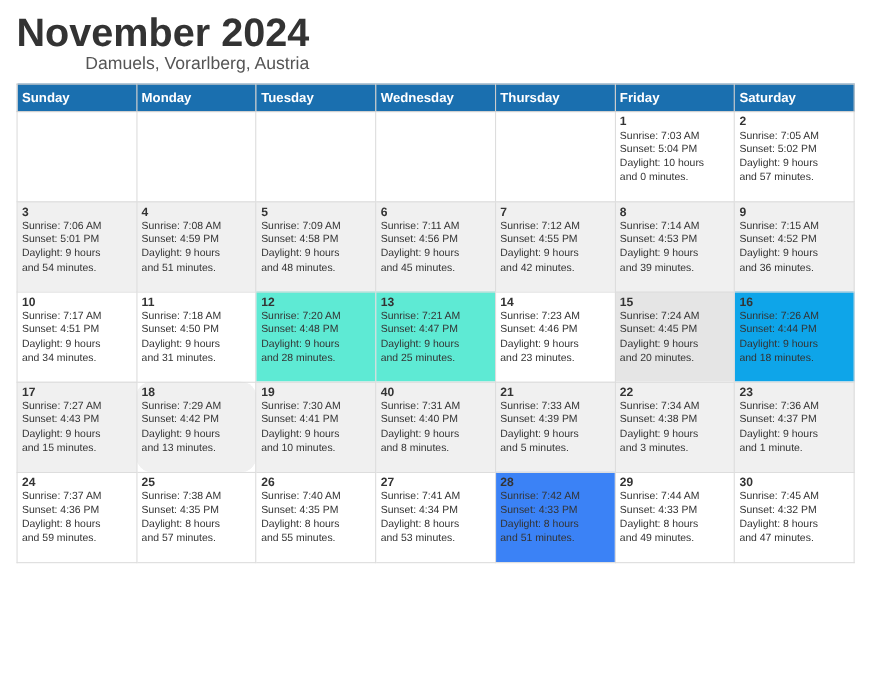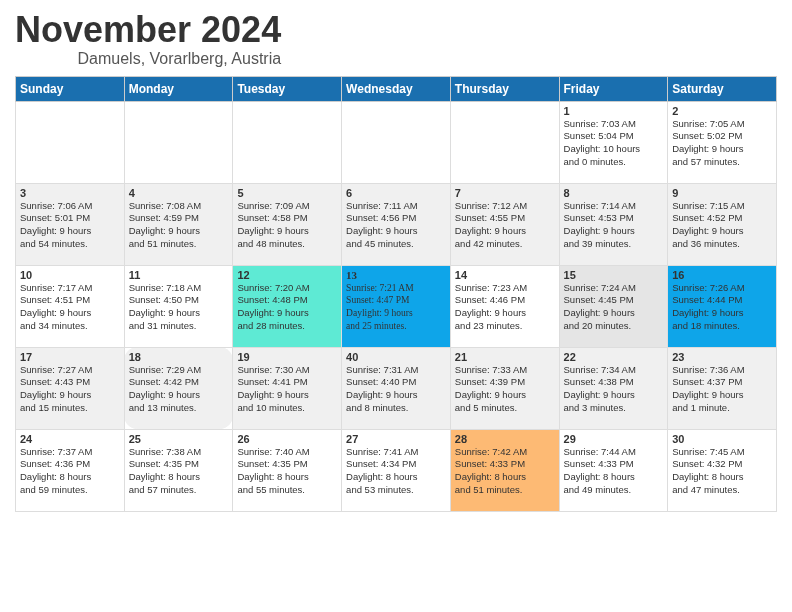--- a/index.html
+++ b/index.html
@@ -182,21 +182,21 @@
             <div class="day-info">Sunrise: 7:17 AM<br>Sunset: 4:51 PM<br>Daylight: 9 hours<br>and 34 minutes.</div>
           </td>
           <td style="background: rgb(255, 255, 255);">
             <span class="day-number">11</span>
             <div class="day-info">Sunrise: 7:18 AM<br>Sunset: 4:50 PM<br>Daylight: 9 hours<br>and 31 minutes.</div>
           </td>
           <td style="background: #5eead4;">
             <span class="day-number">12</span>
             <div class="day-info">Sunrise: 7:20 AM<br>Sunset: 4:48 PM<br>Daylight: 9 hours<br>and 28 minutes.</div>
           </td>
-          <td style="background: #0ea5e9; font-family: Liberation Serif, serif;">
+          <td style="background: #5eead4;">
             <span class="day-number">13</span>
             <div class="day-info">Sunrise: 7:21 AM<br>Sunset: 4:47 PM<br>Daylight: 9 hours<br>and 25 minutes.</div>
           </td>
           <td style="background: rgb(255, 255, 255);">
             <span class="day-number">14</span>
             <div class="day-info">Sunrise: 7:23 AM<br>Sunset: 4:46 PM<br>Daylight: 9 hours<br>and 23 minutes.</div>
           </td>
           <td style="background: #e5e5e5;">
             <span class="day-number">15</span>
             <div class="day-info">Sunrise: 7:24 AM<br>Sunset: 4:45 PM<br>Daylight: 9 hours<br>and 20 minutes.</div>
@@ -246,21 +246,21 @@
             <div class="day-info">Sunrise: 7:38 AM<br>Sunset: 4:35 PM<br>Daylight: 8 hours<br>and 57 minutes.</div>
           </td>
           <td style="background: rgb(255, 255, 255);">
             <span class="day-number">26</span>
             <div class="day-info">Sunrise: 7:40 AM<br>Sunset: 4:35 PM<br>Daylight: 8 hours<br>and 55 minutes.</div>
           </td>
           <td style="background: rgb(255, 255, 255);">
             <span class="day-number">27</span>
             <div class="day-info">Sunrise: 7:41 AM<br>Sunset: 4:34 PM<br>Daylight: 8 hours<br>and 53 minutes.</div>
           </td>
-          <td style="background: #fdba74;">
+          <td style="background: #3b82f6;">
             <span class="day-number">28</span>
             <div class="day-info">Sunrise: 7:42 AM<br>Sunset: 4:33 PM<br>Daylight: 8 hours<br>and 51 minutes.</div>
           </td>
           <td style="background: rgb(255, 255, 255);">
             <span class="day-number">29</span>
             <div class="day-info">Sunrise: 7:44 AM<br>Sunset: 4:33 PM<br>Daylight: 8 hours<br>and 49 minutes.</div>
           </td>
           <td style="background: rgb(255, 255, 255);">
             <span class="day-number">30</span>
             <div class="day-info">Sunrise: 7:45 AM<br>Sunset: 4:32 PM<br>Daylight: 8 hours<br>and 47 minutes.</div>

